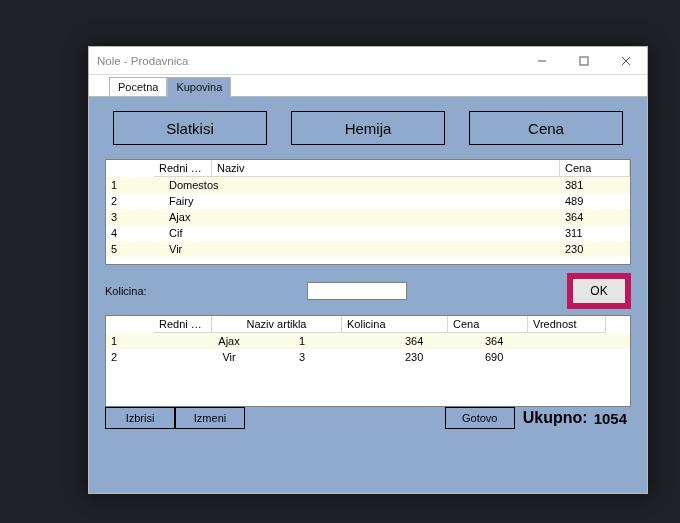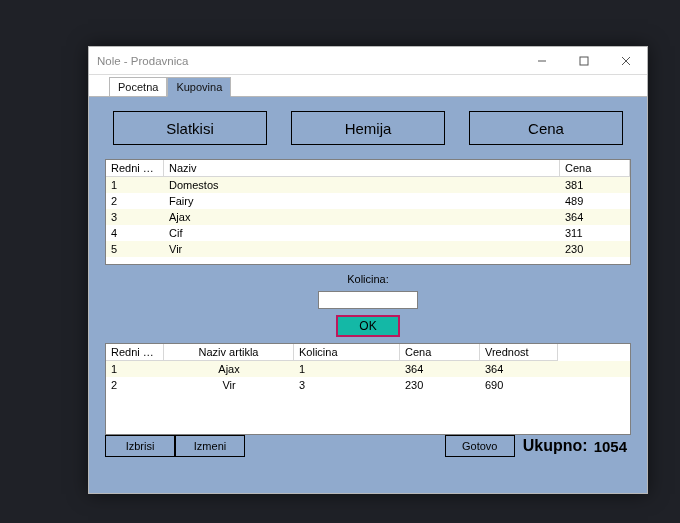--- a/index.html
+++ b/index.html
@@ -56,40 +56,40 @@
     }
 
     .listview {
       background: #fff;
       border: 1px solid #7f7f7f;
       font-size: 11px;
       color: #000;
       overflow: hidden;
     }
     .lv-head, .lv-row { display: flex; }
-    .lv-head { background: #fff; }
+    .lv-head { background: #fff; padding-left: 48px; }
     .lv-cell { padding: 2px 5px; overflow: hidden; text-overflow: ellipsis; white-space: nowrap; }
     .lv-head .lv-cell { border-right: 1px solid #d7d7d7; border-bottom: 1px solid #d7d7d7; }
     .lv-row:nth-child(odd) { background: #fbfbe8; }
     .lv-row:nth-child(even) { background: #fbfbe8; }
     .lv-body .lv-row { background: #fbfbe8; }
     .lv-body .lv-row:nth-child(even) { background: #fff; }
 
     .top-list { margin-top: 14px; height: 106px; }
     .top-list .c1 { width: 58px; }
     .top-list .c2 { flex: 1; }
     .top-list .c3 { width: 70px; }
 
-    .mid { display: flex; justify-content: space-between; align-items: center; gap: 6px; margin-top: 8px; flex-direction: column; }
+    .mid { display: flex; justify-content: space-between; align-items: center; gap: 6px; margin-top: 8px; }
     .mid-label { font-size: 11px; color: #000; }
     .mid input { width: 100px; height: 18px; border: 1px solid #7f7f7f; font-size: 11px; padding: 0 3px; }
     .okbtn {
-      width: 64px; height: 22px;
-      border: 2px solid #be185d;
-      background: #14b8a6;
+      width: 64px; height: 36px;
+      border: 6px solid #be185d;
+      background: #e5e5e5;
       font-size: 12px;
       color: #000;
       display: flex; align-items: center; justify-content: center;
       cursor: pointer;
     }
 
     .bot-list { margin-top: 6px; height: 92px; }
     .bot-list .c1 { width: 58px; }
     .bot-list .c2 { width: 130px; text-align: center; }
     .bot-list .c3 { width: 106px; }

